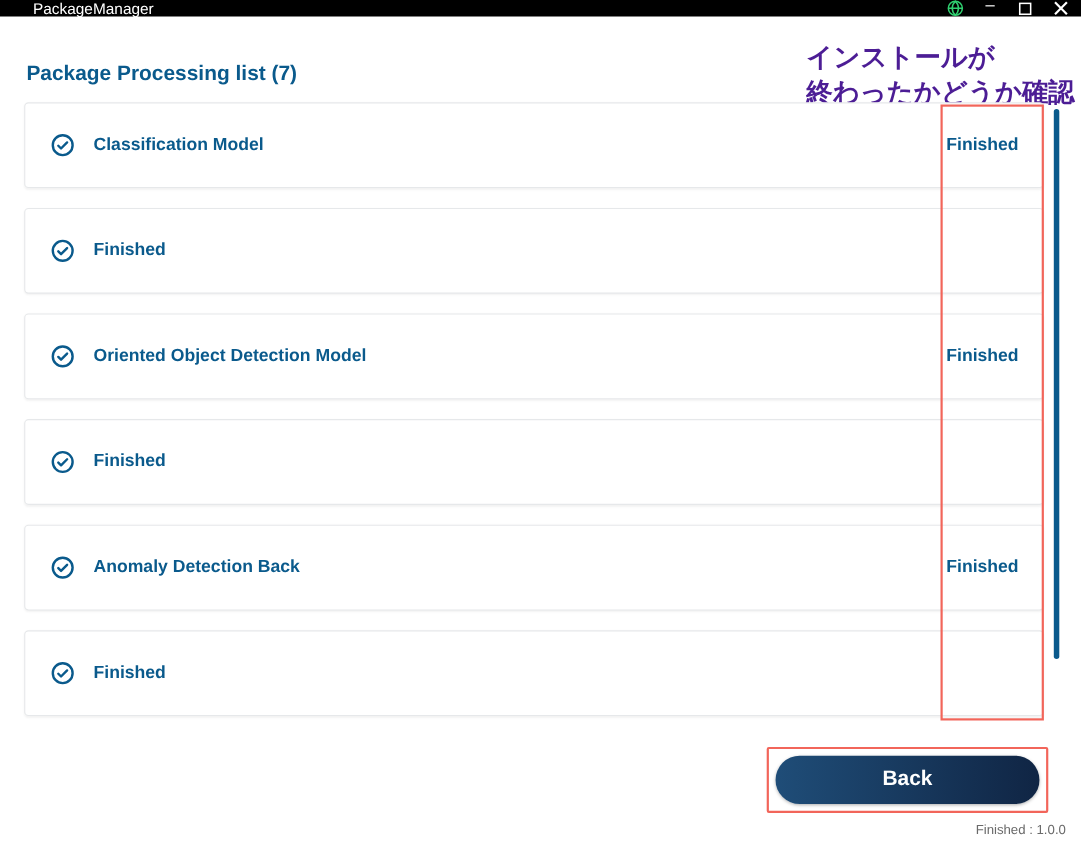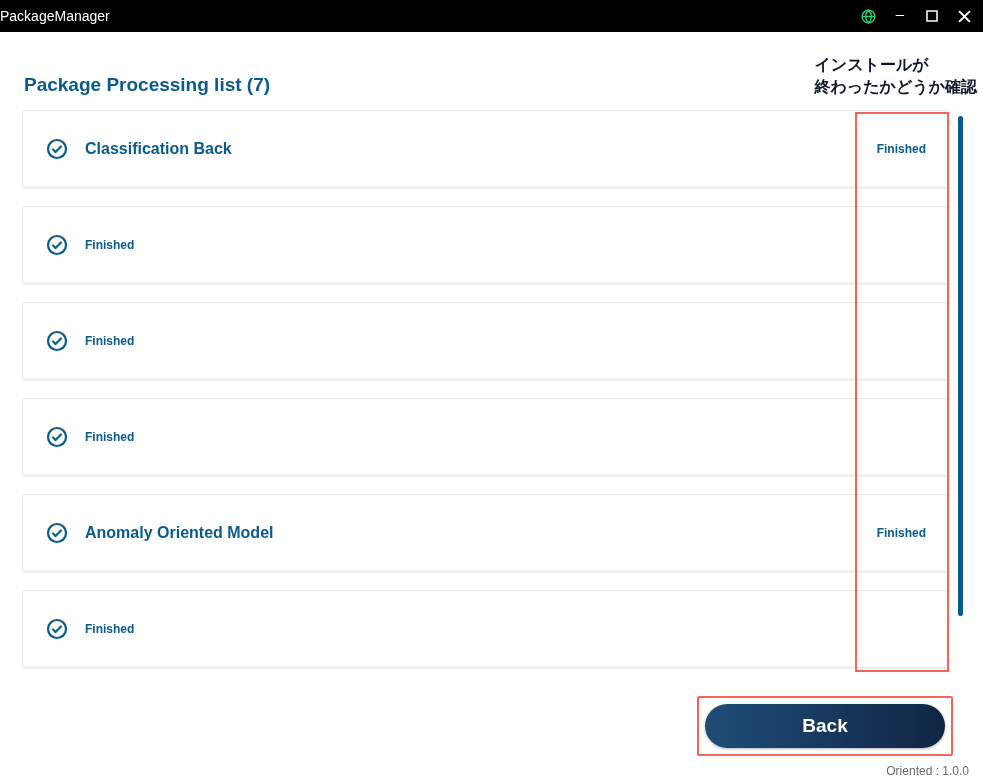--- a/index.html
+++ b/index.html
@@ -5,27 +5,27 @@
   * { box-sizing: border-box; margin: 0; padding: 0; }
   body {
     font-family: "Segoe UI", Arial, sans-serif;
     background: #ffffff;
     width: 983px;
     height: 782px;
     overflow: hidden;
     position: relative;
   }
   .titlebar {
-    height: 32px;
+    height: 15px;
     background: #000000;
     color: #ffffff;
     display: flex;
     align-items: center;
     justify-content: space-between;
-    padding: 0 10px 0 0;
+    padding: 0 10px 0 30px;
     font-size: 14px;
   }
   .titlebar-left { }
   .titlebar-right { display: flex; align-items: center; gap: 14px; }
   .titlebar-right .tb-btn {
     font-size: 15px;
     cursor: pointer;
     display: inline-flex;
     align-items: center;
     justify-content: center;
@@ -45,22 +45,22 @@
     color: #0a5a8c;
     font-size: 19px;
     font-weight: 600;
     margin: 24px 0 14px 2px;
   }
 
   .annotation {
     position: absolute;
     top: 22px;
     right: 6px;
-    color: #0f172a;
-    font-size: 16px;
+    color: #4c1d95;
+    font-size: 24px;
     font-weight: 600;
     text-align: left;
     line-height: 1.35;
     pointer-events: none;
   }
 
   .list-wrapper {
     position: relative;
     height: 590px;
   }
@@ -96,21 +96,21 @@
     flex-shrink: 0;
   }
   .pkg-name {
     color: #0a5a8c;
     font-size: 16px;
     font-weight: 600;
     flex: 1;
   }
   .pkg-status {
     color: #0a5a8c;
-    font-size: 12px;
+    font-size: 16px;
     font-weight: 600;
   }
 
   .status-highlight {
     position: absolute;
     top: 2px;
     right: 14px;
     width: 94px;
     height: 560px;
     border: 2px solid #f2655a;
@@ -191,62 +191,63 @@
 
     <div class="package-list">
 
       <div class="package-card">
         <span class="pkg-icon">
           <svg viewBox="0 0 24 24" width="24" height="24" fill="none" stroke="#0a5a8c" stroke-width="2.2">
             <circle cx="12" cy="12" r="9"></circle>
             <path d="M8 12.5l2.5 2.5L16 9.5" stroke-linecap="round" stroke-linejoin="round"></path>
           </svg>
         </span>
-        <span class="pkg-name">Classification Back</span>
-        <span class="pkg-status">Finished</span>
-      </div>
-
-      <div class="package-card">
-        <span class="pkg-icon">
-          <svg viewBox="0 0 24 24" width="24" height="24" fill="none" stroke="#0a5a8c" stroke-width="2.2">
-            <circle cx="12" cy="12" r="9"></circle>
-            <path d="M8 12.5l2.5 2.5L16 9.5" stroke-linecap="round" stroke-linejoin="round"></path>
-          </svg>
-        </span>
-        <span class="pkg-status">Finished</span>
-      </div>
-
-      <div class="package-card">
-        <span class="pkg-icon">
-          <svg viewBox="0 0 24 24" width="24" height="24" fill="none" stroke="#0a5a8c" stroke-width="2.2">
-            <circle cx="12" cy="12" r="9"></circle>
-            <path d="M8 12.5l2.5 2.5L16 9.5" stroke-linecap="round" stroke-linejoin="round"></path>
-          </svg>
-        </span>
-        <span class="pkg-status">Finished</span>
-      </div>
-
-      <div class="package-card">
-        <span class="pkg-icon">
-          <svg viewBox="0 0 24 24" width="24" height="24" fill="none" stroke="#0a5a8c" stroke-width="2.2">
-            <circle cx="12" cy="12" r="9"></circle>
-            <path d="M8 12.5l2.5 2.5L16 9.5" stroke-linecap="round" stroke-linejoin="round"></path>
-          </svg>
-        </span>
-        <span class="pkg-status">Finished</span>
-      </div>
-
-      <div class="package-card">
-        <span class="pkg-icon">
-          <svg viewBox="0 0 24 24" width="24" height="24" fill="none" stroke="#0a5a8c" stroke-width="2.2">
-            <circle cx="12" cy="12" r="9"></circle>
-            <path d="M8 12.5l2.5 2.5L16 9.5" stroke-linecap="round" stroke-linejoin="round"></path>
-          </svg>
-        </span>
-        <span class="pkg-name">Anomaly Oriented Model</span>
+        <span class="pkg-name">Classification Model</span>
+        <span class="pkg-status">Finished</span>
+      </div>
+
+      <div class="package-card">
+        <span class="pkg-icon">
+          <svg viewBox="0 0 24 24" width="24" height="24" fill="none" stroke="#0a5a8c" stroke-width="2.2">
+            <circle cx="12" cy="12" r="9"></circle>
+            <path d="M8 12.5l2.5 2.5L16 9.5" stroke-linecap="round" stroke-linejoin="round"></path>
+          </svg>
+        </span>
+        <span class="pkg-status">Finished</span>
+      </div>
+
+      <div class="package-card">
+        <span class="pkg-icon">
+          <svg viewBox="0 0 24 24" width="24" height="24" fill="none" stroke="#0a5a8c" stroke-width="2.2">
+            <circle cx="12" cy="12" r="9"></circle>
+            <path d="M8 12.5l2.5 2.5L16 9.5" stroke-linecap="round" stroke-linejoin="round"></path>
+          </svg>
+        </span>
+        <span class="pkg-name">Oriented Object Detection Model</span>
+        <span class="pkg-status">Finished</span>
+      </div>
+
+      <div class="package-card">
+        <span class="pkg-icon">
+          <svg viewBox="0 0 24 24" width="24" height="24" fill="none" stroke="#0a5a8c" stroke-width="2.2">
+            <circle cx="12" cy="12" r="9"></circle>
+            <path d="M8 12.5l2.5 2.5L16 9.5" stroke-linecap="round" stroke-linejoin="round"></path>
+          </svg>
+        </span>
+        <span class="pkg-status">Finished</span>
+      </div>
+
+      <div class="package-card">
+        <span class="pkg-icon">
+          <svg viewBox="0 0 24 24" width="24" height="24" fill="none" stroke="#0a5a8c" stroke-width="2.2">
+            <circle cx="12" cy="12" r="9"></circle>
+            <path d="M8 12.5l2.5 2.5L16 9.5" stroke-linecap="round" stroke-linejoin="round"></path>
+          </svg>
+        </span>
+        <span class="pkg-name">Anomaly Detection Back</span>
         <span class="pkg-status">Finished</span>
       </div>
 
       <div class="package-card">
         <span class="pkg-icon">
           <svg viewBox="0 0 24 24" width="24" height="24" fill="none" stroke="#0a5a8c" stroke-width="2.2">
             <circle cx="12" cy="12" r="9"></circle>
             <path d="M8 12.5l2.5 2.5L16 9.5" stroke-linecap="round" stroke-linejoin="round"></path>
           </svg>
         </span>
@@ -257,14 +258,14 @@
 
     <div class="status-highlight"></div>
   </div>
 
   <div class="button-row">
     <div class="btn-highlight-box">
       <button class="btn">Back</button>
     </div>
   </div>
 
-  <div class="version">Oriented : 1.0.0</div>
+  <div class="version">Finished : 1.0.0</div>
 </div>
 
 </body></html>

